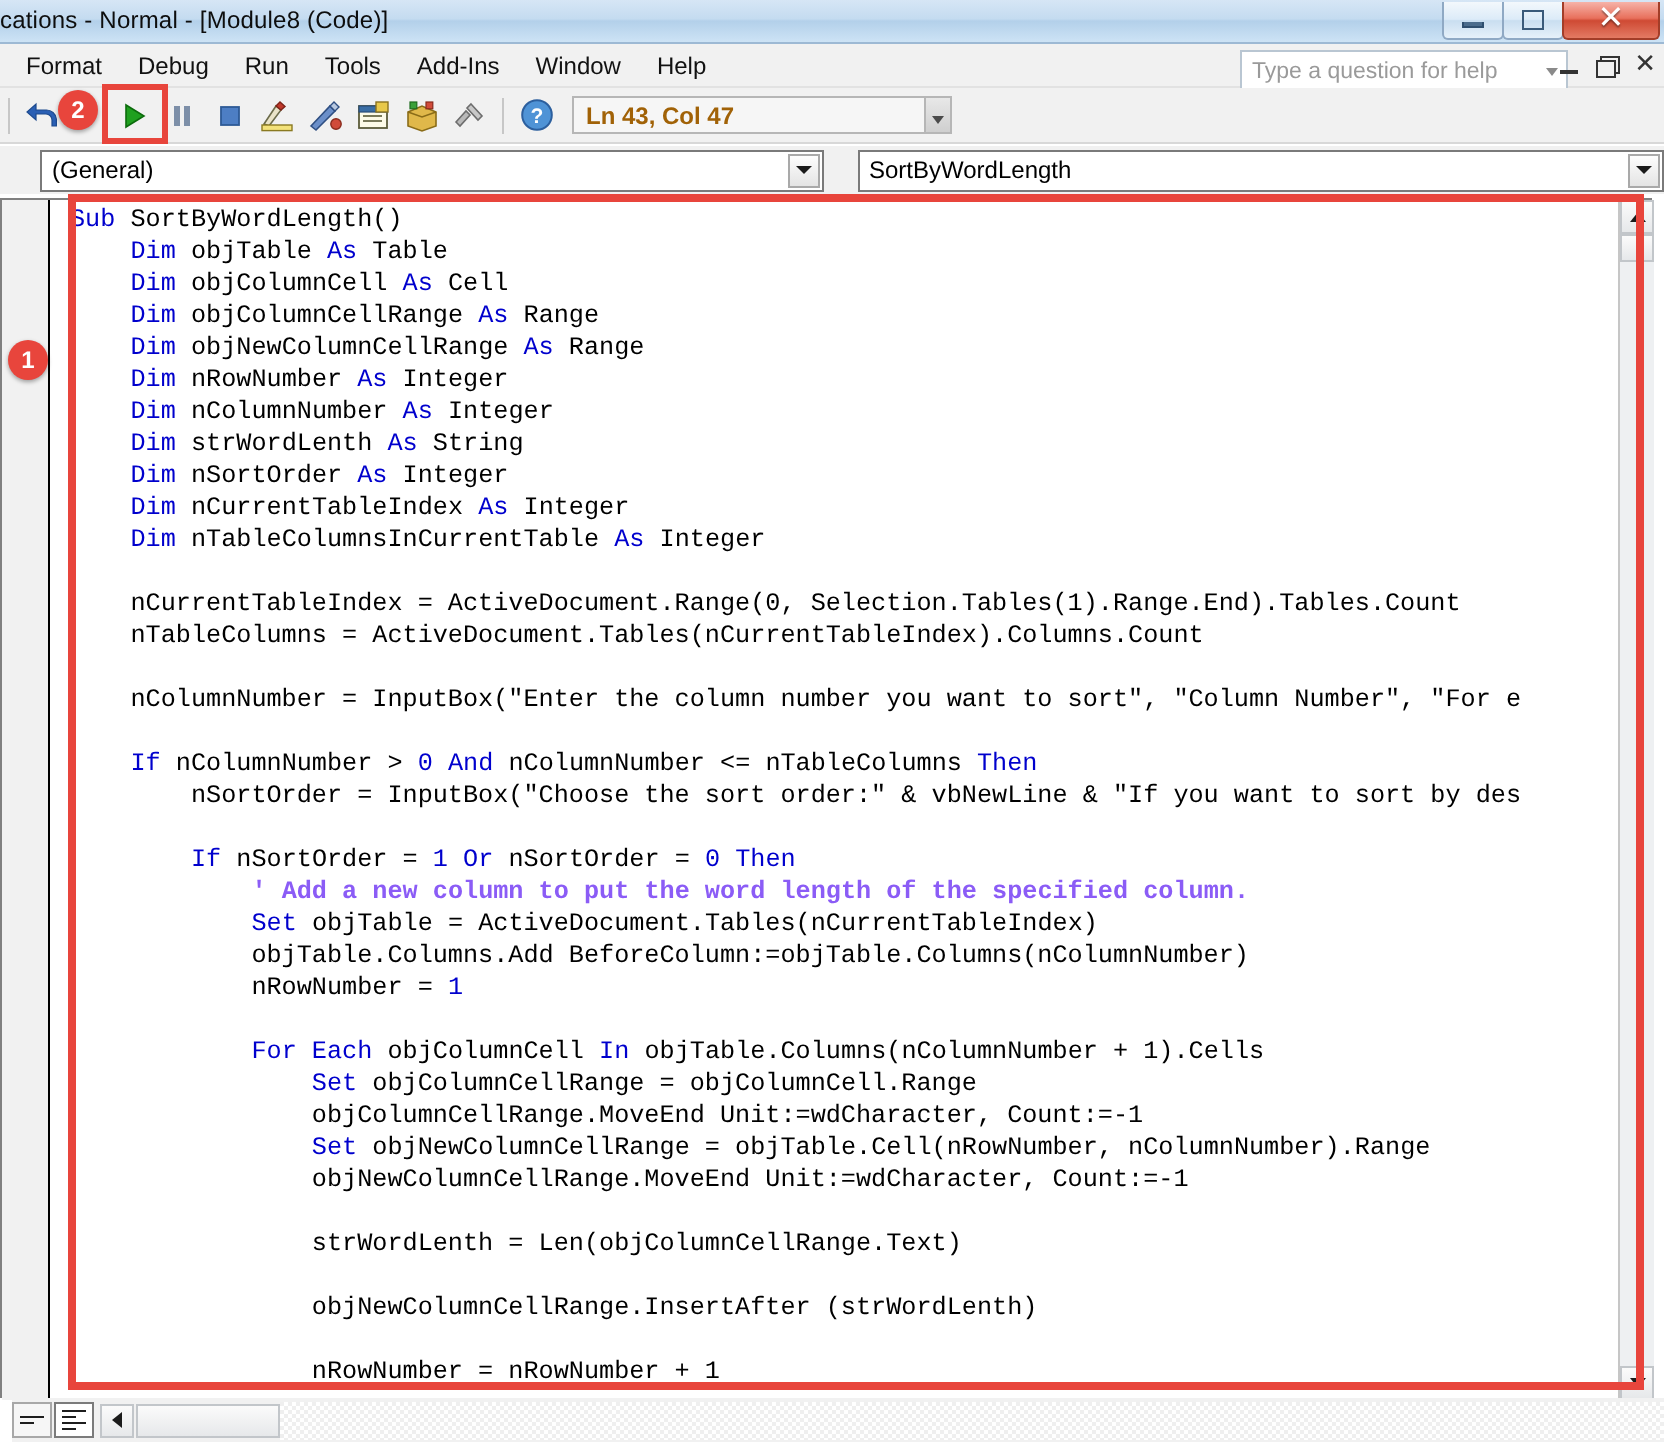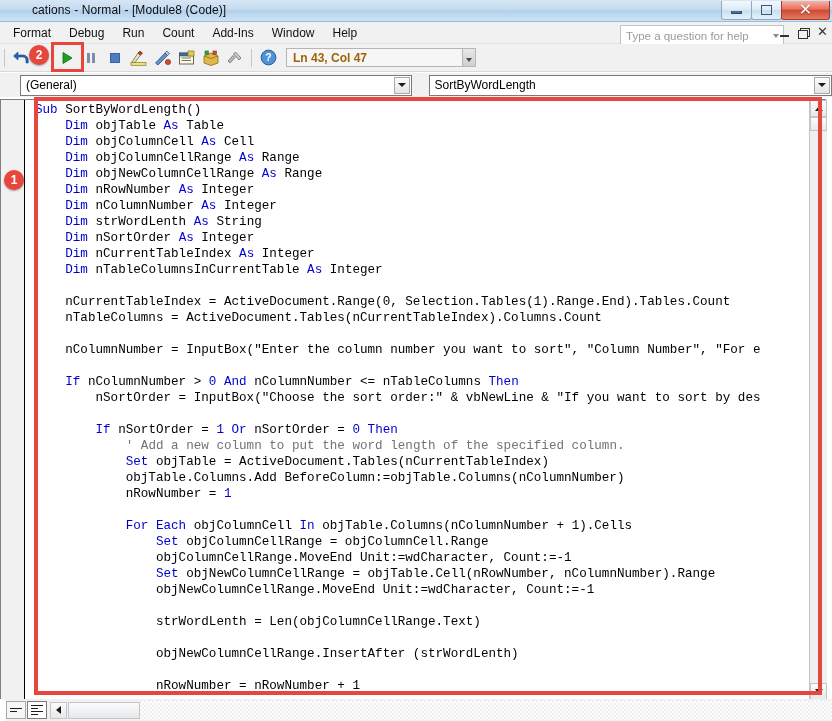--- a/index.html
+++ b/index.html
@@ -21,21 +21,20 @@
   .titlebar {
     position: absolute; left: 0; top: 0; width: 832px; height: 22px;
     background: linear-gradient(to bottom, #d6e6f5 0%, #c4dbf0 45%, #b3d0ea 50%, #cde3f5 100%);
     border-bottom: 1px solid #9db9d4;
   }
   .title-text {
     position: absolute; left: 0px; top: 3px;
     font-size: 12px; color: #0d0d0d;
     white-space: nowrap;
     letter-spacing: 0.1px;
-    padding-left: 32px;
   }
   .win-buttons {
     position: absolute; right: 2px; top: 1px;
     display: flex; align-items: flex-start;
   }
   .win-btn {
     width: 31px; height: 19px;
     border: 1px solid #8fa9c4;
     border-top: none;
     background: linear-gradient(to bottom, #f3f8fc 0%, #dcebf8 48%, #c9def0 52%, #e6f1fa 100%);
@@ -200,21 +199,21 @@
     overflow: hidden;
   }
   .code-lines {
     position: absolute; left: 9px; top: 2px;
     font-family: "Liberation Mono", "DejaVu Sans Mono", monospace;
     font-size: 12.6px;
     line-height: 16px;
     white-space: pre;
   }
   .kw  { color: #0000cd; }
-  .cmt { color: #737373; }
+  .cmt { color: #8b5cf6; font-weight: bold; }
   .txt { color: #000000; }
 
   
   .vscroll {
     position: absolute; right: 0; top: 0; width: 17px; height: 600px;
     background: #eef0f2;
     border-left: 1px solid #c6c6c6;
   }
   .vs-btn {
     width: 17px; height: 17px;
@@ -327,21 +326,21 @@
         <span class="glyph-close">✕</span>
       </div>
     </div>
   </div>
 
   <div class="menubar">
     <div class="menu-items">
       <div class="menu-item">Format</div>
       <div class="menu-item">Debug</div>
       <div class="menu-item">Run</div>
-      <div class="menu-item">Count</div>
+      <div class="menu-item">Tools</div>
       <div class="menu-item">Add-Ins</div>
       <div class="menu-item">Window</div>
       <div class="menu-item">Help</div>
     </div>
 
     <div class="help-box">
       <span class="ph">Type a question for help</span>
       <span class="arrow"></span>
     </div>
 

